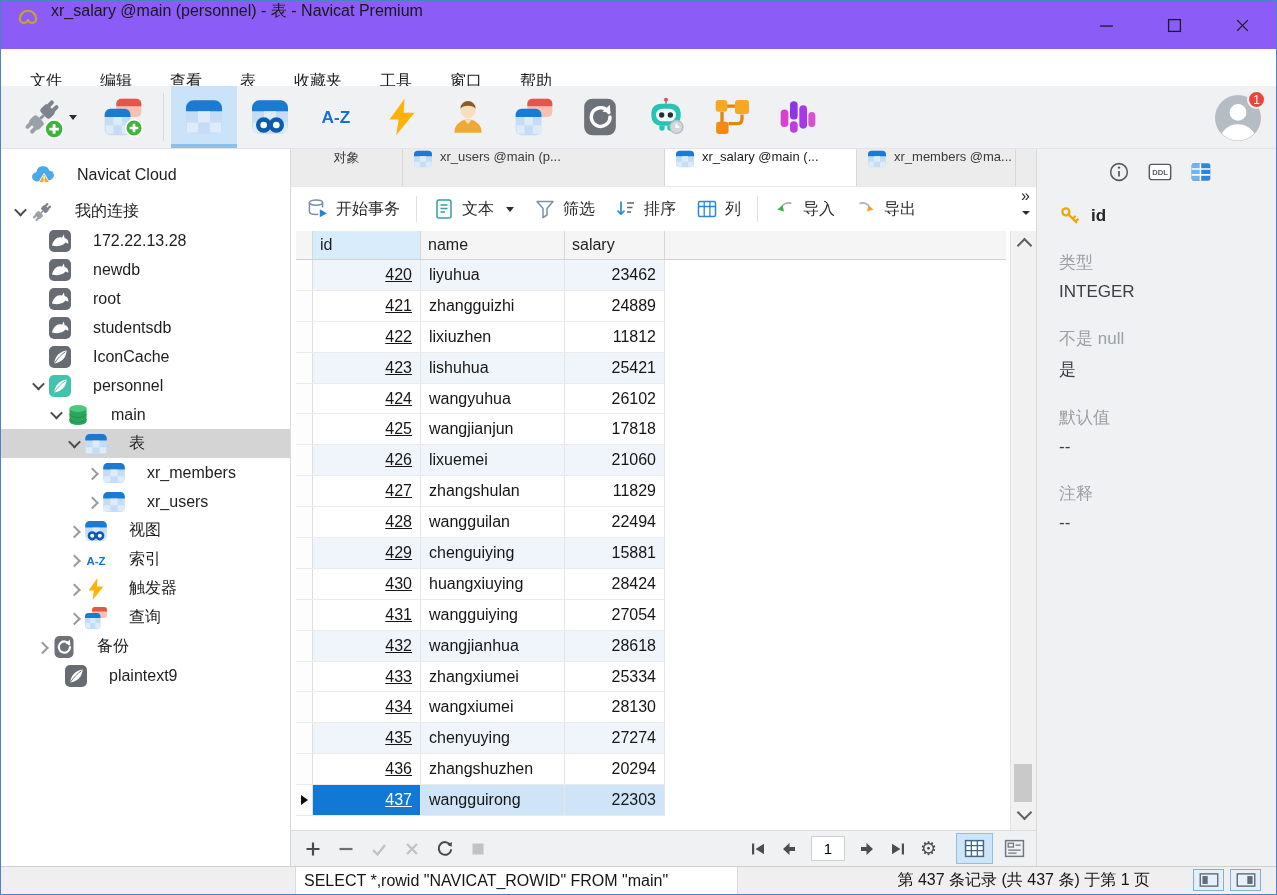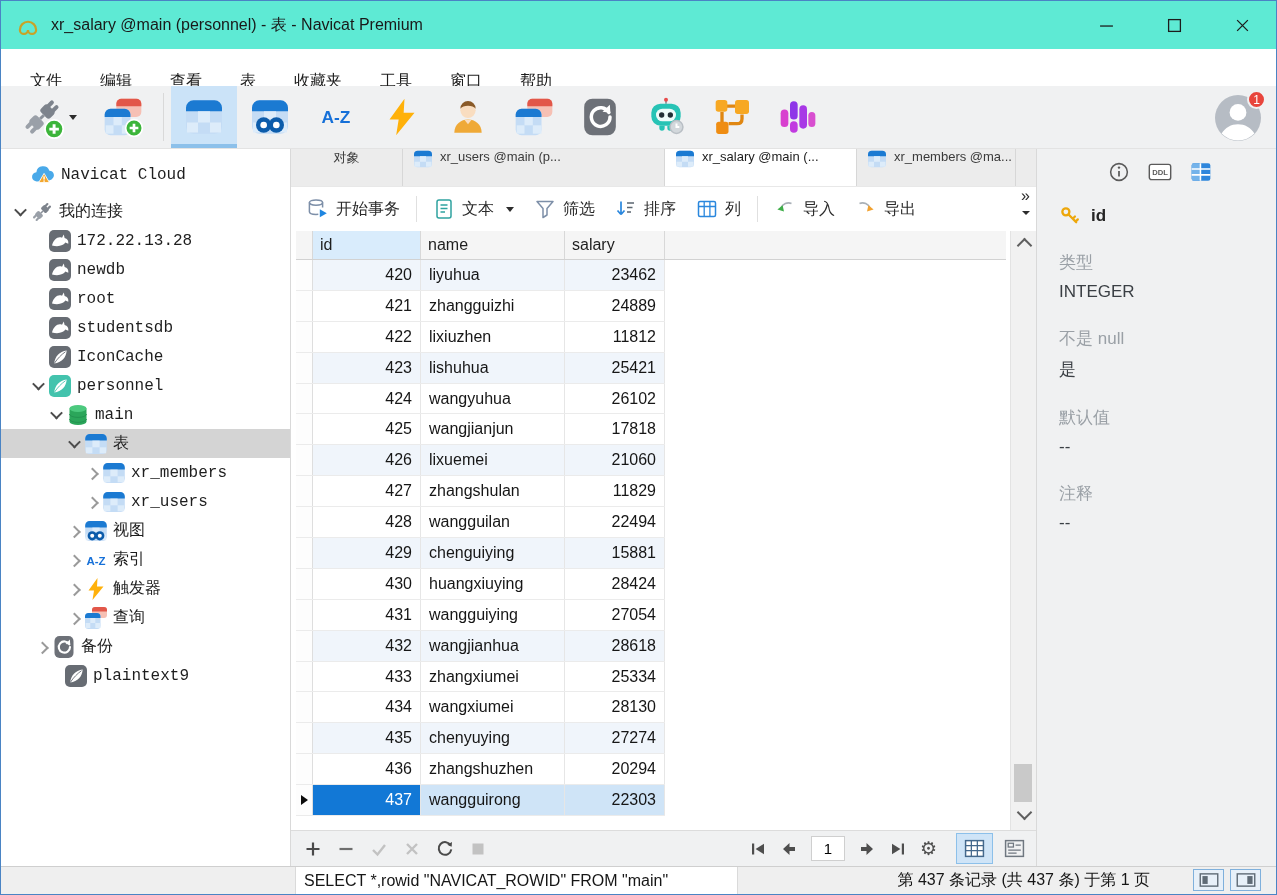--- a/index.html
+++ b/index.html
@@ -3,22 +3,22 @@
 <meta charset="utf-8">
 <style>
   html,body{margin:0;padding:0;background:#d8d8d8;}
   #app{position:relative;width:1277px;height:895px;background:#fff;
        font-family:"Liberation Sans","DejaVu Sans",sans-serif;color:#222;
        border:1px solid #4a84c4;box-sizing:border-box;overflow:hidden;}
   .icon{display:inline-flex;align-items:center;justify-content:center;flex:none;}
   .icon svg{width:100%;height:100%;display:block;}
 
   
-  .titlebar{position:absolute;left:0;top:0;right:0;height:48px;background:#5eead4;
-            display:flex;align-items:center;padding-left:14px;box-sizing:border-box;}
+  .titlebar{position:absolute;left:0;top:0;right:0;height:48px;background:#8b5cf6;
+            display:flex;padding-left:14px;box-sizing:border-box;}
   .title-text{margin-left:10px;font-size:16px;color:#191919;}
   .win-controls{position:absolute;right:0;top:0;height:48px;display:flex;}
   .wc{width:68px;height:48px;display:flex;align-items:center;justify-content:center;}
   .wc svg{width:15px;height:15px;}
 
   
   .menubar{position:absolute;top:48px;left:0;right:0;height:37px;background:#fff;
            display:flex;align-items:center;padding-left:10px;font-size:16px;}
   .menu-item{padding:6px 19px;color:#1c1c1c;cursor:default;margin-top:28px;}
 
@@ -41,21 +41,21 @@
            border-right:1px solid #d9d9d9;box-sizing:border-box;padding-top:7px;overflow:hidden;}
   .tree-item{height:29px;display:flex;align-items:center;font-size:16px;color:#1e1e1e;white-space:nowrap;cursor:default;}
   .tree-item.cloud-row{height:38px;margin-bottom:3px;}
   .tree-item.cloud-row .icon{width:26px;height:26px;}
   .tree-item.selected{background:#d4d4d4;}
   .chev,.chev-slot{width:18px;display:inline-flex;justify-content:center;align-items:center;flex:none;}
   .chev::before{content:'';width:7px;height:7px;border-right:2px solid #4c4c4c;border-bottom:2px solid #4c4c4c;
                 transform:rotate(45deg) translate(-1px,-1px);}
   .chev.collapsed::before{border-color:#9a9a9a;transform:rotate(-45deg) translate(-1px,1px);}
   .tree-icon{width:24px;height:24px;margin-left:1px;}
-  .tree-label{margin-left:5px;font-family:Liberation Mono, monospace;}
+  .tree-label{margin-left:21px;}
 
   
   .main{position:absolute;left:290px;top:148px;width:745px;bottom:28px;background:#fff;}
   .tabbar{position:absolute;top:0;left:0;right:0;height:38px;background:#ececec;display:flex;
           border-bottom:1px solid #e8e8e8;box-sizing:border-box;}
   .tab{display:flex;gap:7px;padding:0 10px;font-size:13px;color:#3a3a3a;
        background:#ececec;border-right:1px solid #d7d7d7;white-space:nowrap;overflow:hidden;box-sizing:border-box;}
   .tab.no-icon{justify-content:center;}
   .tab.active{background:#fff;color:#1c1c1c;}
   .tab .icon{width:20px;height:20px;}
@@ -75,21 +75,21 @@
   .gh{display:flex;align-items:center;padding:0 7px;border-right:1px solid #d8d8d8;box-sizing:border-box;color:#1e1e1e;}
   .gh.gut{width:17px;padding:0;}
   .gh.col-id{width:108px;background:#d9ecfc;}
   .gh.col-name{width:144px;}
   .gh.col-salary{width:100px;}
   .gh.fill{flex:1;border-right:none;}
   .grow{display:flex;height:30.9px;width:369px;background:#fff;border-bottom:1px solid #ebebeb;box-sizing:border-box;}
   .grow.tint{background:#f0f5fb;}
   .gc{display:flex;align-items:center;padding:0 8px;border-right:1px solid #e6e6e6;box-sizing:border-box;color:#161616;overflow:hidden;}
   .gc.gut{width:17px;padding:0;background:#fdfdfd;border-right:1px solid #dedede;justify-content:center;}
-  .gc.col-id{width:108px;justify-content:flex-end;}
+  .gc.col-id{width:108px;justify-content:flex-end;text-decoration:underline;}
   .gc.col-name{width:144px;}
   .gc.col-salary{width:100px;justify-content:flex-end;}
   .grow.sel .gc.col-id{background:#1278d6;color:#fff;}
   .grow.sel .gc.col-name,.grow.sel .gc.col-salary{background:#cfe4f7;}
   .row-marker{width:0;height:0;border-top:5px solid transparent;border-bottom:5px solid transparent;border-left:7px solid #0c0c0c;}
 
   
   .vscroll{position:absolute;top:82px;right:0;width:26px;bottom:36px;background:#f1f1f1;border-left:1px solid #e3e3e3;box-sizing:border-box;}
   .vs-arrow{position:absolute;left:8px;width:9px;height:9px;border-right:2px solid #5f5f5f;border-bottom:2px solid #5f5f5f;}
   .vs-up{top:9px;transform:rotate(-135deg);}

